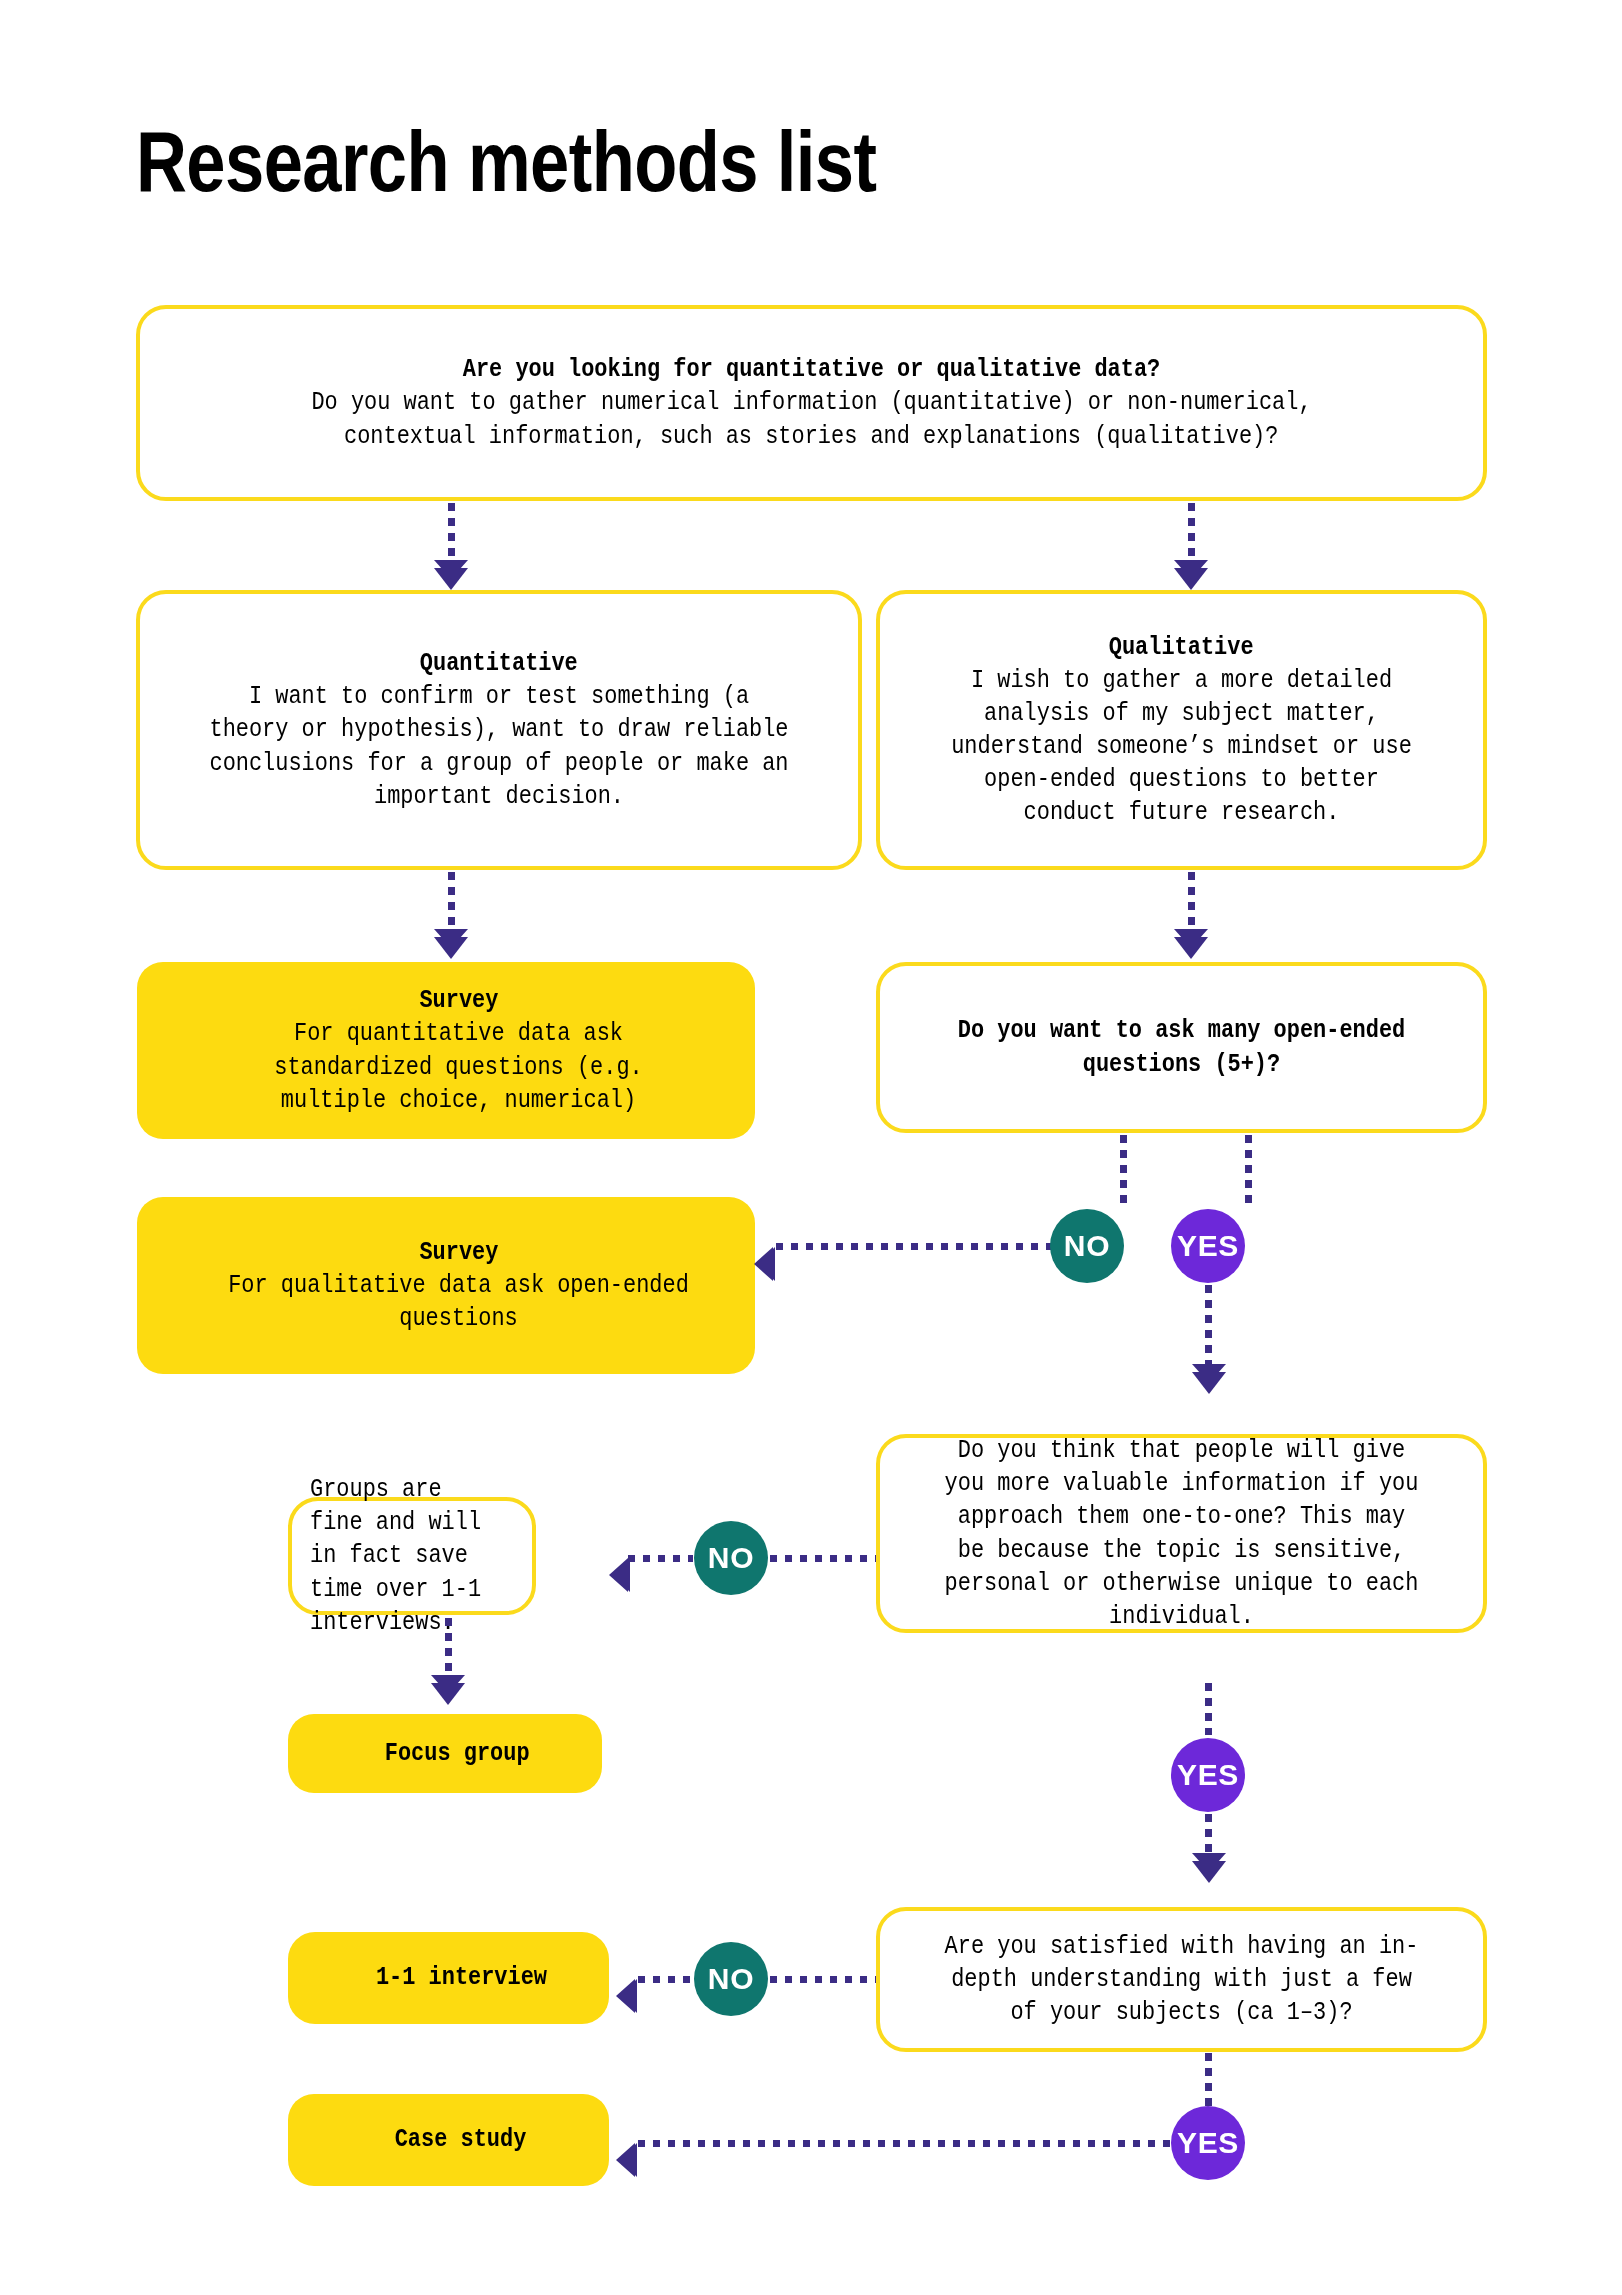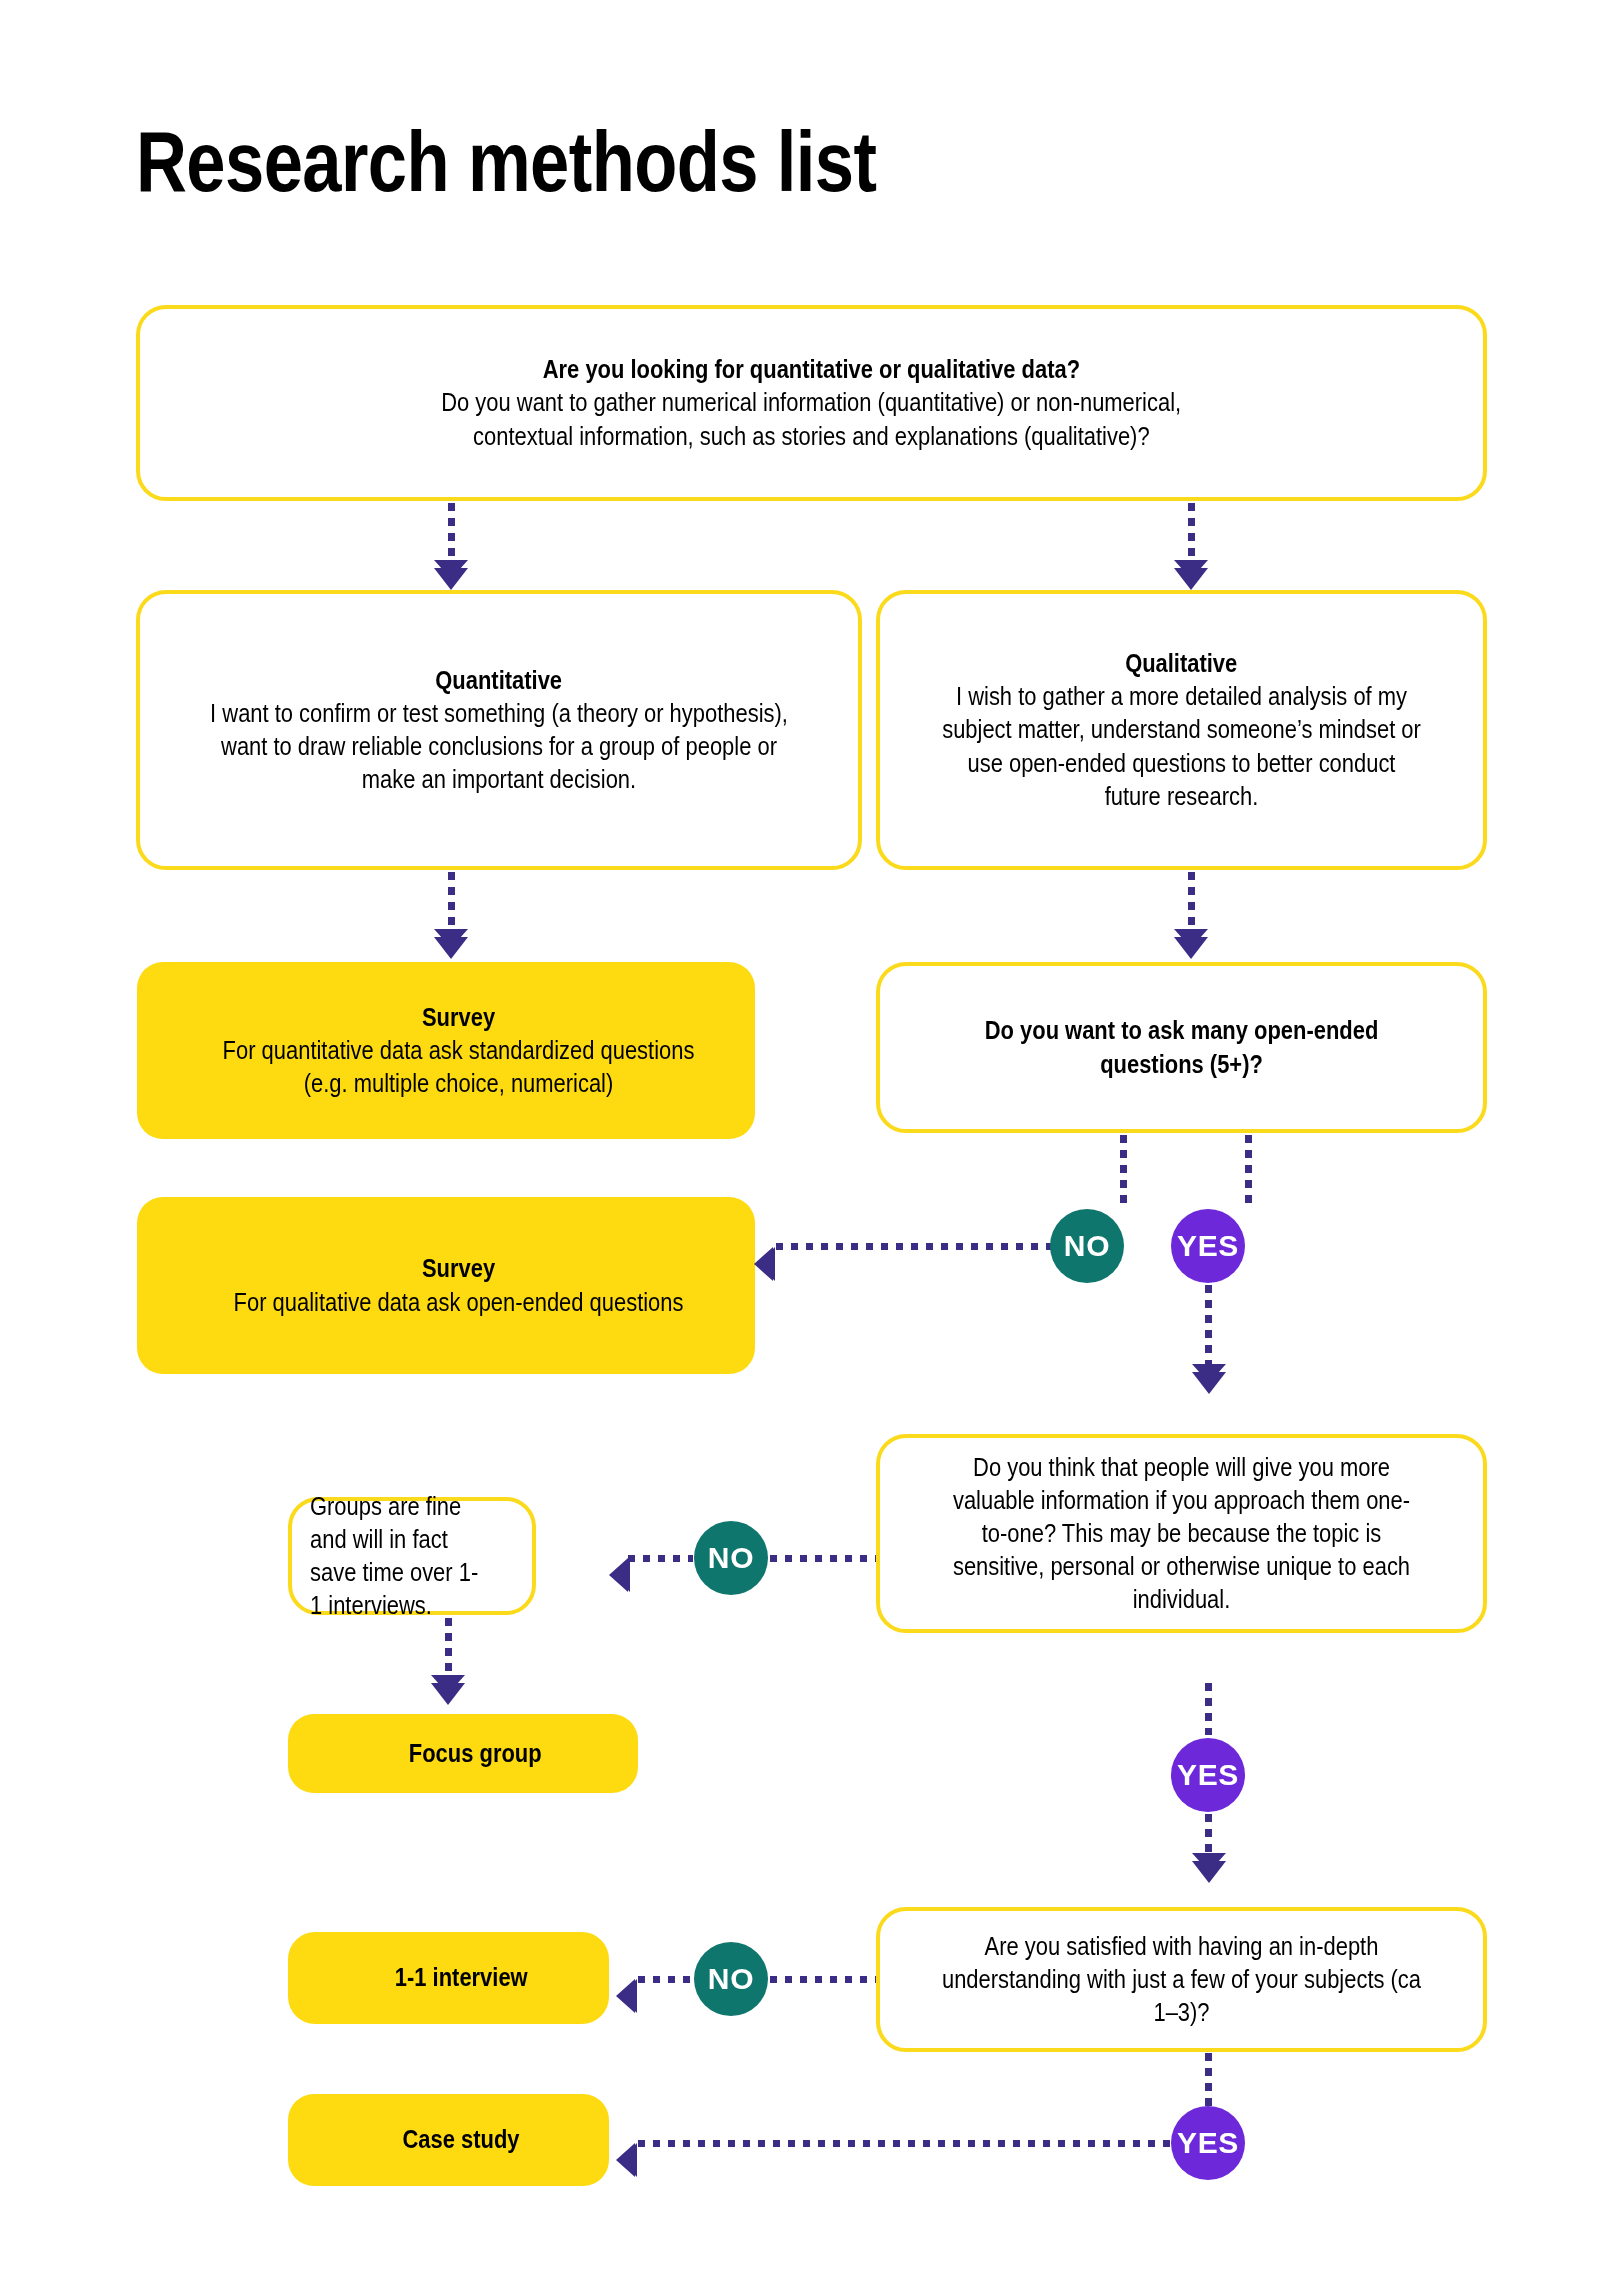--- a/index.html
+++ b/index.html
@@ -19,20 +19,21 @@
     white-space:nowrap;
   }
 
   
   .node{
     position:absolute;box-sizing:border-box;
     display:flex;flex-direction:column;align-items:center;justify-content:center;
     text-align:center;color:#000000;
     border-radius:30px;
     padding:9.2px 22px;
+    font-family:Liberation Mono, monospace;
   }
   .node.outline{background:#ffffff;border:4.6px solid #FBDA1C;}
   .node.filled{background:#FDDB10;border:none;border-radius:26px;padding-left:47px;}
   .node .ttl{
     font-weight:bold;font-size:25.5px;line-height:1.30;
     transform:scaleX(.86);transform-origin:center center;
   }
   .node .bdy{
     font-weight:normal;font-size:25.5px;line-height:1.30;
     transform:scaleX(.86);transform-origin:center center;
@@ -167,21 +168,21 @@
   <div class="hdot" style="left:628px;top:1555px;width:65px;"></div>
   <div class="arr-l" style="left:609px;top:1558px;"></div>
 
   <div class="node outline leftish" style="left:288px;top:1497px;width:248px;height:118px;padding:9.2px 18.3px;">
     <div class="bdy">Groups are fine and will in fact save time over 1-1 interviews.</div>
   </div>
 
   <div class="vdot" style="left:445px;top:1618px;height:77px;"></div>
   <div class="arr-d" style="left:431px;top:1683px;"></div>
 
-  <div class="node filled" style="left:288px;top:1714px;width:350px;height:79px;">
+  <div class="node filled" style="left:288px;top:1714px;width:314px;height:79px;">
     <div class="ttl">Focus group</div>
   </div>
 
   <div class="vdot" style="left:1205px;top:1683px;height:52px;"></div>
   <div class="pill yes" style="left:1171px;top:1738px;width:74px;height:74px;">
     <span>YES</span>
   </div>
 
   <div class="vdot" style="left:1205px;top:1814px;height:50px;"></div>
   <div class="arr-d" style="left:1192px;top:1861px;"></div>

